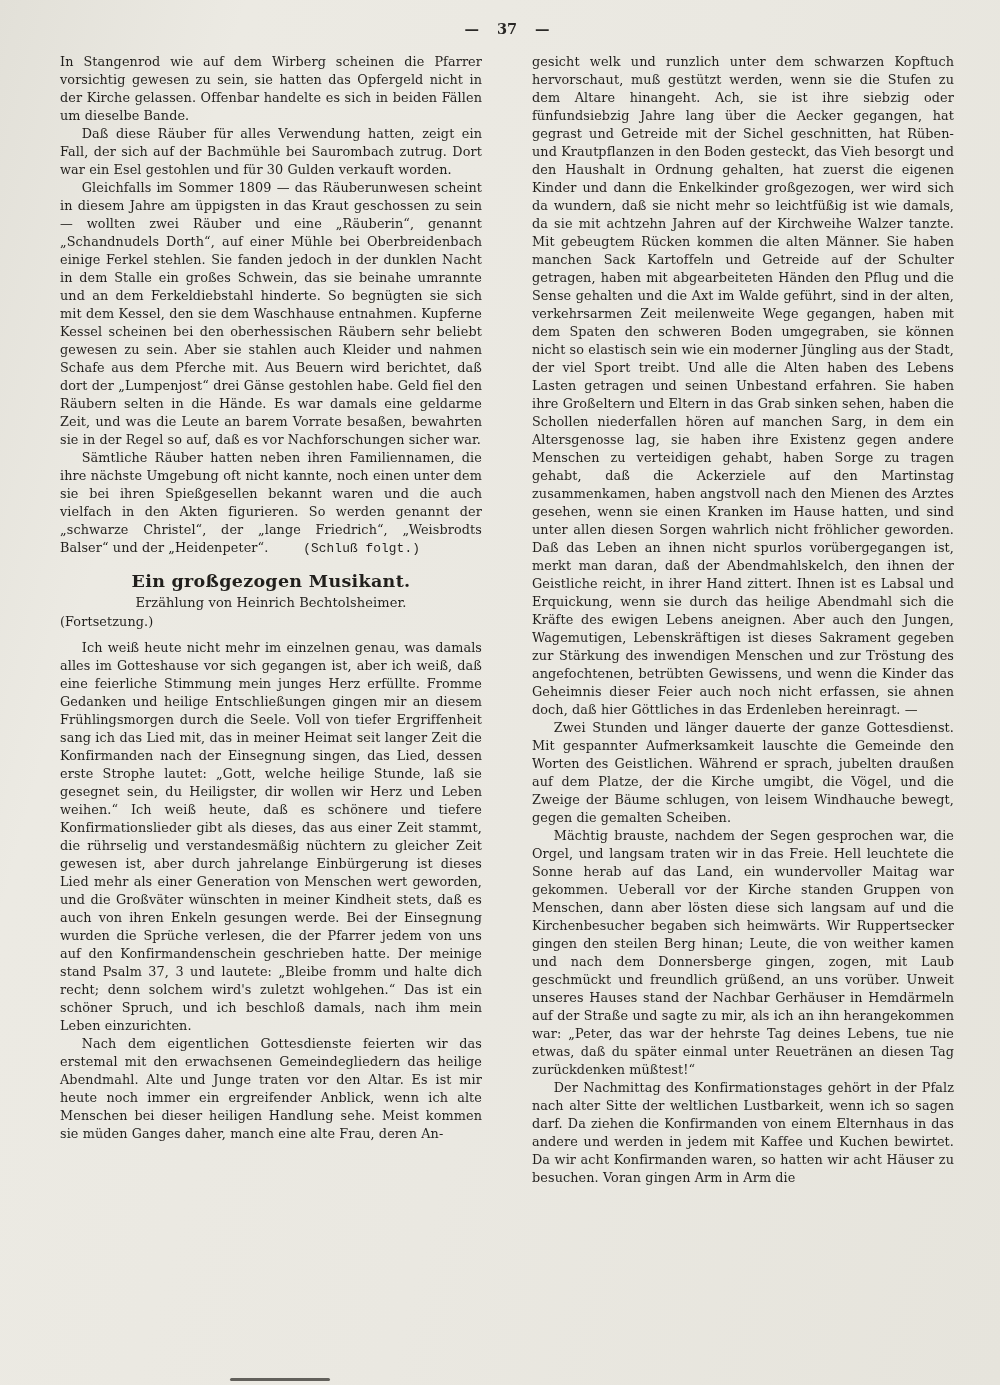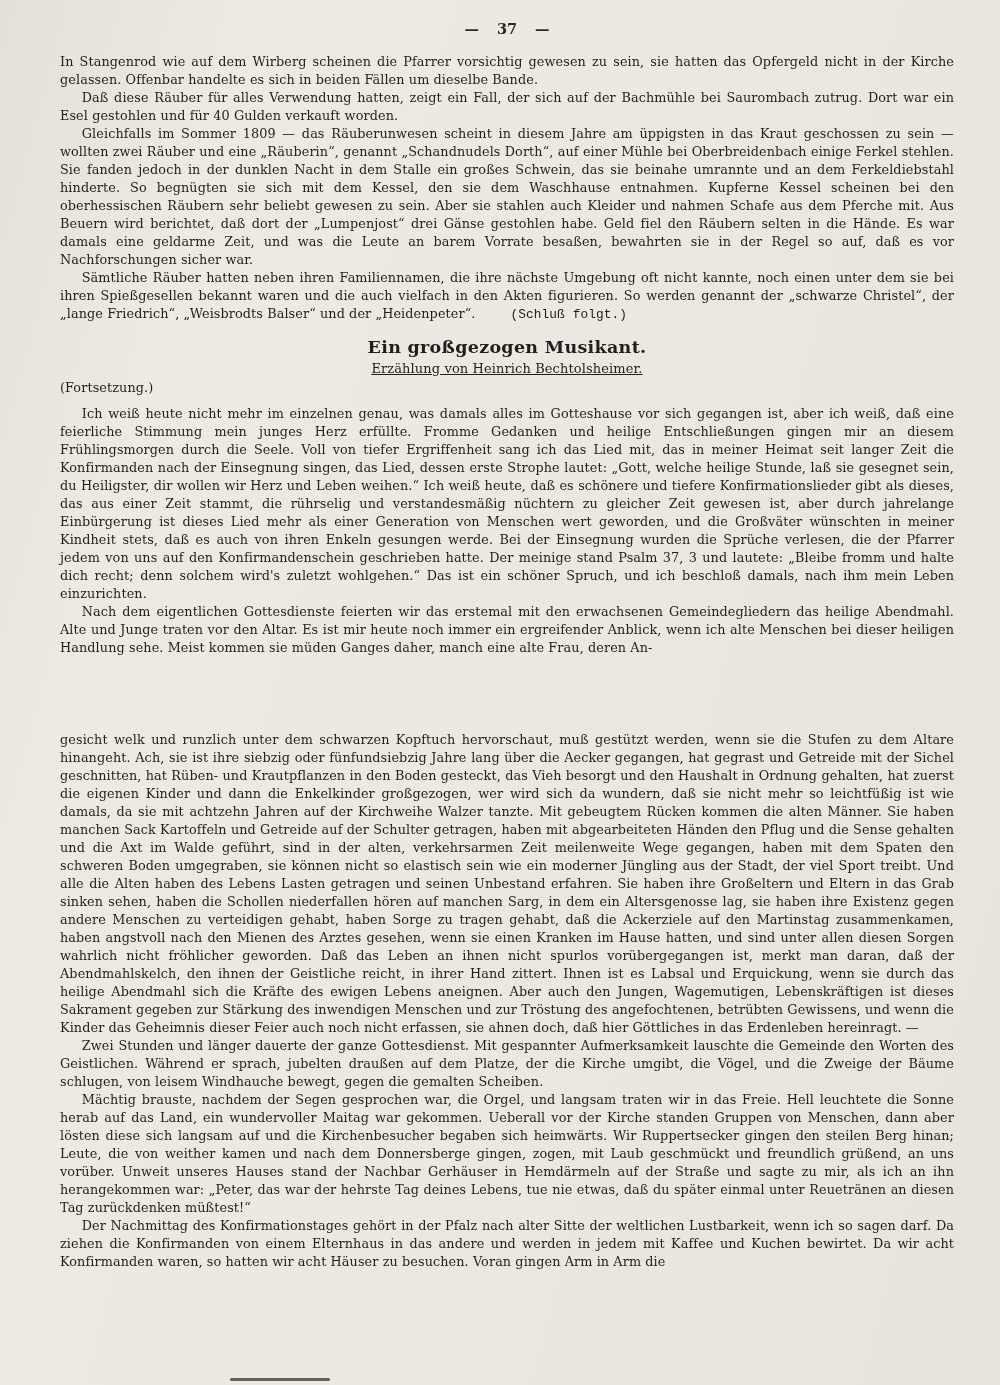--- a/index.html
+++ b/index.html
@@ -25,22 +25,21 @@
     justify-content: center;
     align-items: baseline;
     gap: 18px;
     font-size: 14.5px;
     font-weight: bold;
     margin-bottom: 16px;
     color: #2a2826;
   }
   .columns {
     display: flex;
-    gap: 74px;
-    flex-direction: column;
+    gap: 50px;
   }
   .col {
     flex: 1 1 0;
     text-align: justify;
     font-size: 12.8px;
     line-height: 18px;
     letter-spacing: 0.1px;
     font-weight: 500;
   }
   .col p {
@@ -59,21 +58,20 @@
     font-size: 17.5px;
     font-weight: bold;
     margin: 14px 0 4px 0;
     text-indent: 0;
     letter-spacing: 0.3px;
   }
   .section-subtitle {
     text-align: center;
     font-size: 13px;
     margin: 0 0 1px 0;
-    text-decoration: underline;
   }
   .section-continuation {
     font-size: 12.8px;
     margin: 0 0 8px 0;
   }
   .bottom-mark {
     position: absolute;
     left: 230px;
     bottom: 4px;
     width: 100px;
@@ -92,21 +90,21 @@
     <span>—</span>
     <span>37</span>
     <span>—</span>
   </div>
 
   <div class="columns">
 
     <div class="col">
       <div>
           <p>In Stangenrod wie auf dem Wirberg scheinen die Pfarrer vorsichtig gewesen zu sein, sie hatten das Opfergeld nicht in der Kirche gelassen. Offenbar handelte es sich in beiden Fällen um dieselbe Bande.</p>
-          <p class="indent">Daß diese Räuber für alles Verwendung hatten, zeigt ein Fall, der sich auf der Bachmühle bei Saurombach zutrug. Dort war ein Esel gestohlen und für 40 Gulden verkauft worden.</p>
+          <p class="indent">Daß diese Räuber für alles Verwendung hatten, zeigt ein Fall, der sich auf der Bachmühle bei Saurombach zutrug. Dort war ein Esel gestohlen und für 30 Gulden verkauft worden.</p>
           <p class="indent">Gleichfalls im Sommer 1809 — das Räuberunwesen scheint in diesem Jahre am üppigsten in das Kraut geschossen zu sein — wollten zwei Räuber und eine „Räuberin“, genannt „Schandnudels Dorth“, auf einer Mühle bei Oberbreidenbach einige Ferkel stehlen. Sie fanden jedoch in der dunklen Nacht in dem Stalle ein großes Schwein, das sie beinahe umrannte und an dem Ferkeldiebstahl hinderte. So begnügten sie sich mit dem Kessel, den sie dem Waschhause entnahmen. Kupferne Kessel scheinen bei den oberhessischen Räubern sehr beliebt gewesen zu sein. Aber sie stahlen auch Kleider und nahmen Schafe aus dem Pferche mit. Aus Beuern wird berichtet, daß dort der „Lumpenjost“ drei Gänse gestohlen habe. Geld fiel den Räubern selten in die Hände. Es war damals eine geldarme Zeit, und was die Leute an barem Vorrate besaßen, bewahrten sie in der Regel so auf, daß es vor Nachforschungen sicher war.</p>
         </div>
 
       <p class="indent">
         <span>Sämtliche Räuber hatten neben ihren Familiennamen, die ihre nächste Umgebung oft nicht kannte, noch einen unter dem sie bei ihren Spießgesellen bekannt waren und die auch vielfach in den Akten figurieren. So werden genannt der „schwarze Christel“, der „lange Friedrich“, „Weisbrodts Balser“ und der „Heidenpeter“.</span>
         <span class="closing-note">(Schluß folgt.)</span>
       </p>
 
       <h2 class="section-title">Ein großgezogen Musikant.</h2>
       <div class="section-subtitle">Erzählung von Heinrich Bechtolsheimer.</div>

